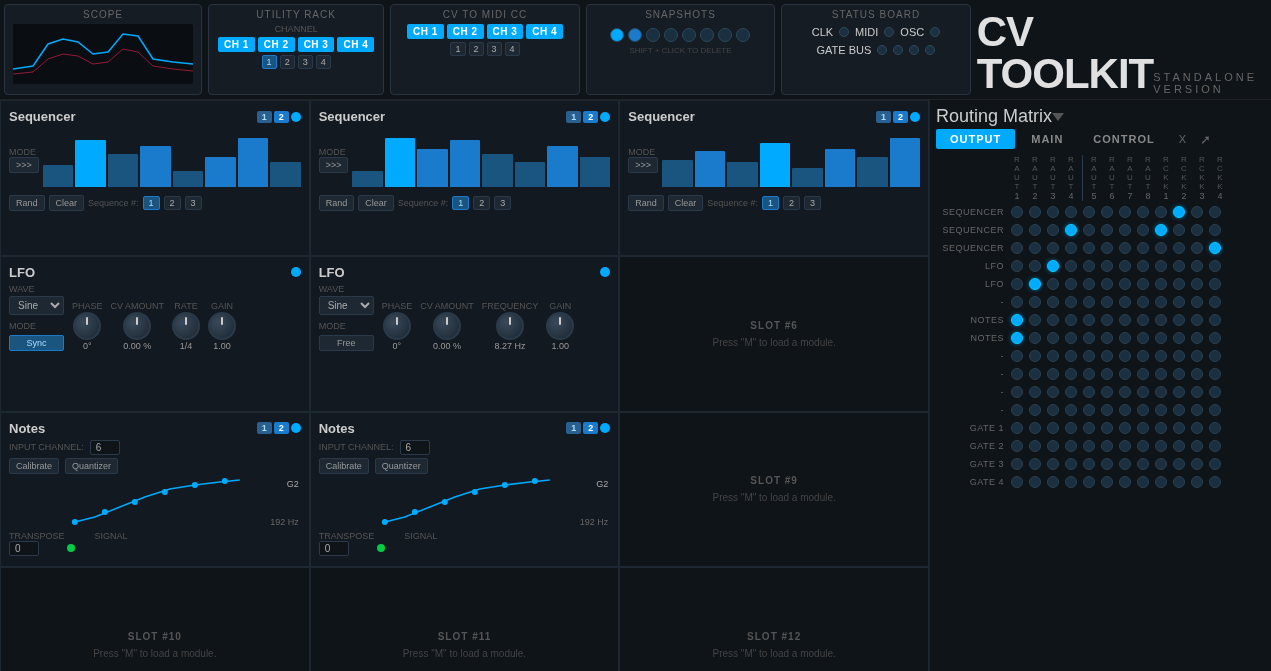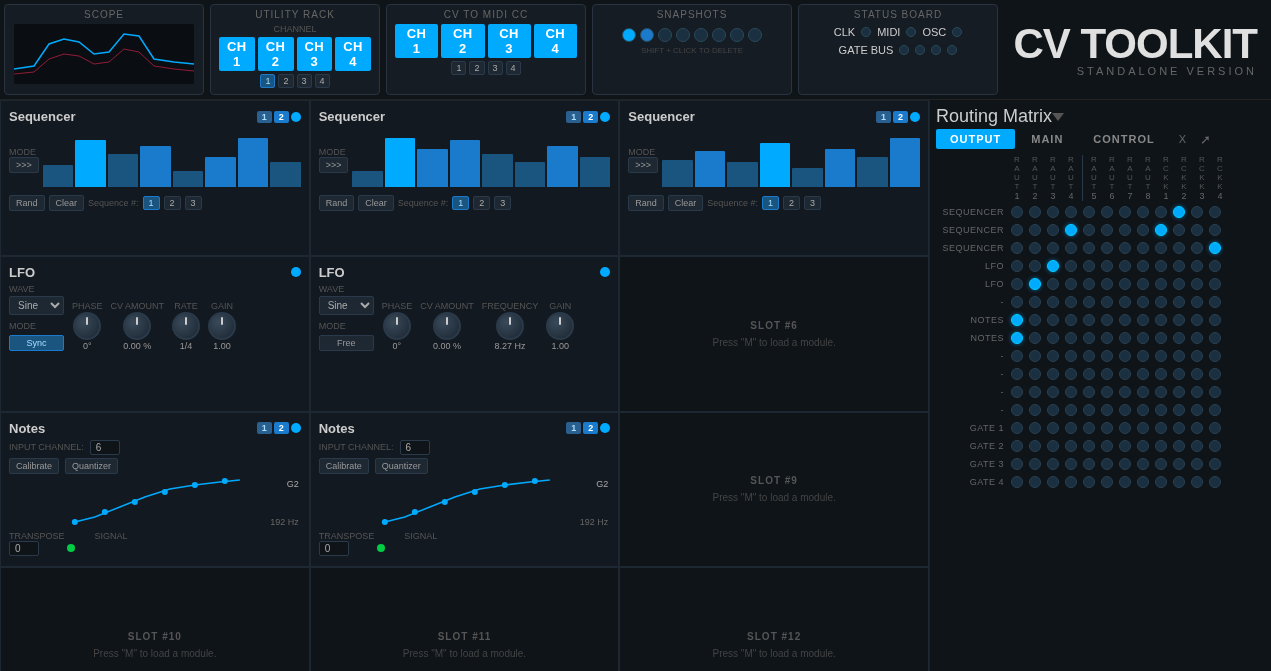--- a/index.html
+++ b/index.html
@@ -38,28 +38,28 @@
     }
     .scope-section { width: 200px; }
     .scope-canvas {
       width: 180px;
       height: 60px;
       background: #0a0e12;
       border-radius: 2px;
       position: relative;
       overflow: hidden;
     }
-    .utility-rack-section { width: 170px; }
+    .utility-rack-section { width: 186px; }
     .cv-midi-section { width: 200px; }
     .status-board-section { width: 200px; }
     .snapshots-section { width: 200px; }
     .brand-section {
       flex: 1;
       display: flex;
-      flex-direction: column;
+      flex-direction: row;
       align-items: flex-end;
       justify-content: center;
       padding-right: 10px;
     }
     .brand-title {
       font-size: 42px;
       font-weight: 900;
       color: #e0e0e0;
       letter-spacing: -1px;
       line-height: 1;
@@ -331,21 +331,21 @@
       border-color: #00ccff;
       box-shadow: 0 0 4px rgba(0,170,255,0.6);
     }
     
     .scope-svg { width: 100%; height: 100%; }
     
     .ch-btn {
       background: #00aaff;
       border: none;
       color: #fff;
-      font-size: 13px;
+      font-size: 10px;
       font-weight: bold;
       padding: 2px 6px;
       border-radius: 2px;
       cursor: pointer;
       letter-spacing: 0.5px;
     }
     .ch-num {
       background: #1e2832;
       border: 1px solid #2a3a4a;
       color: #aaa;

